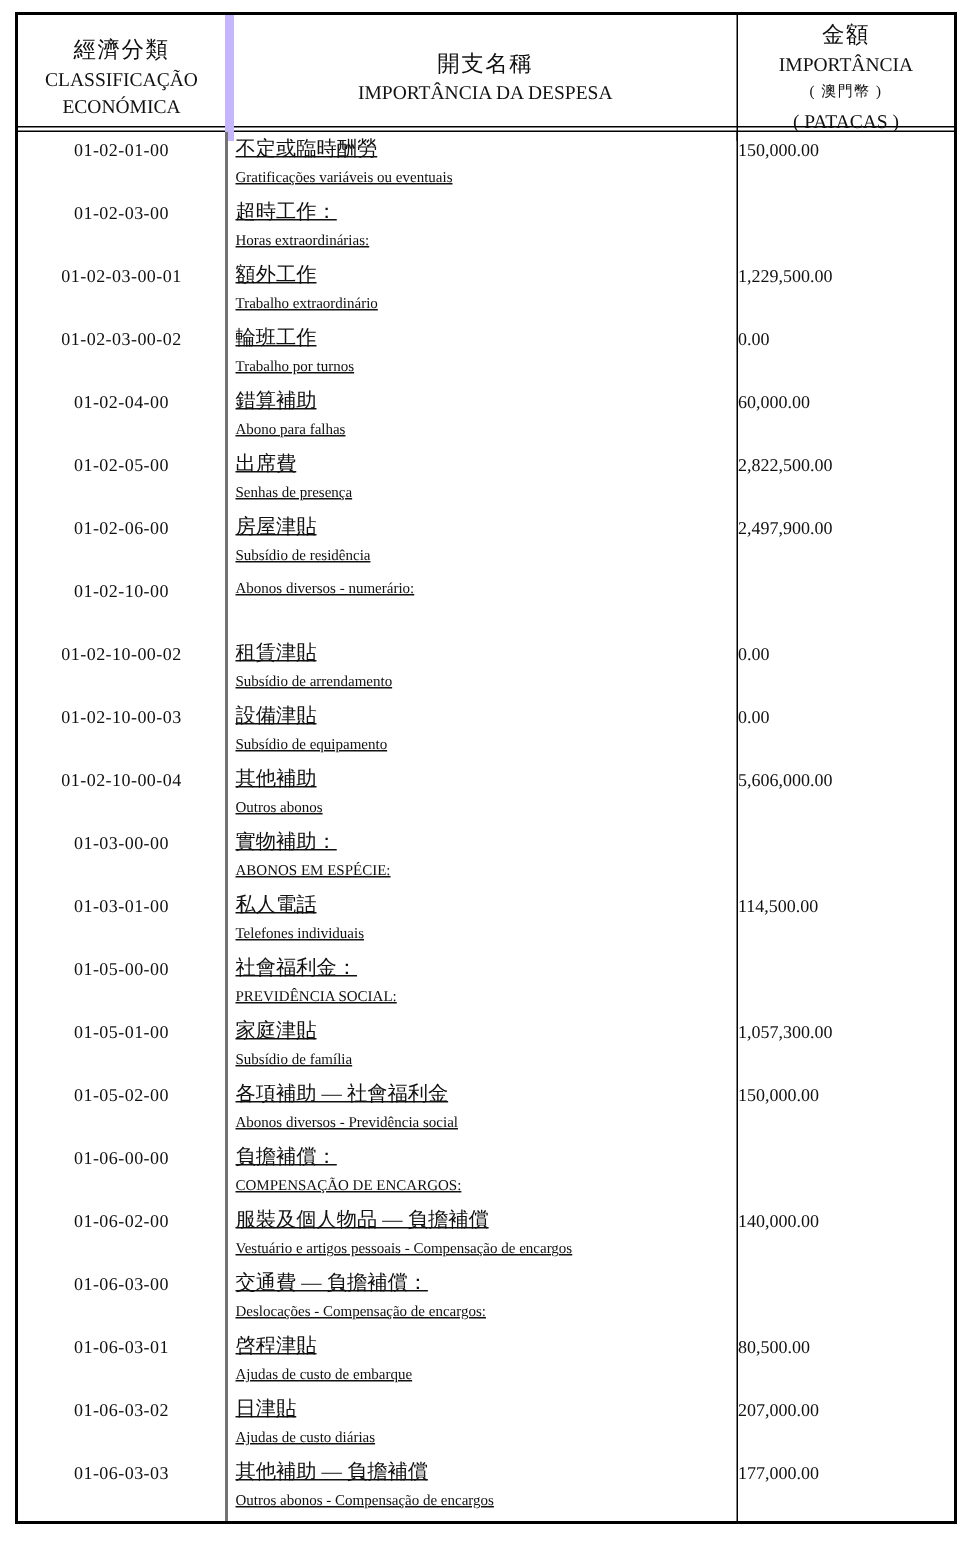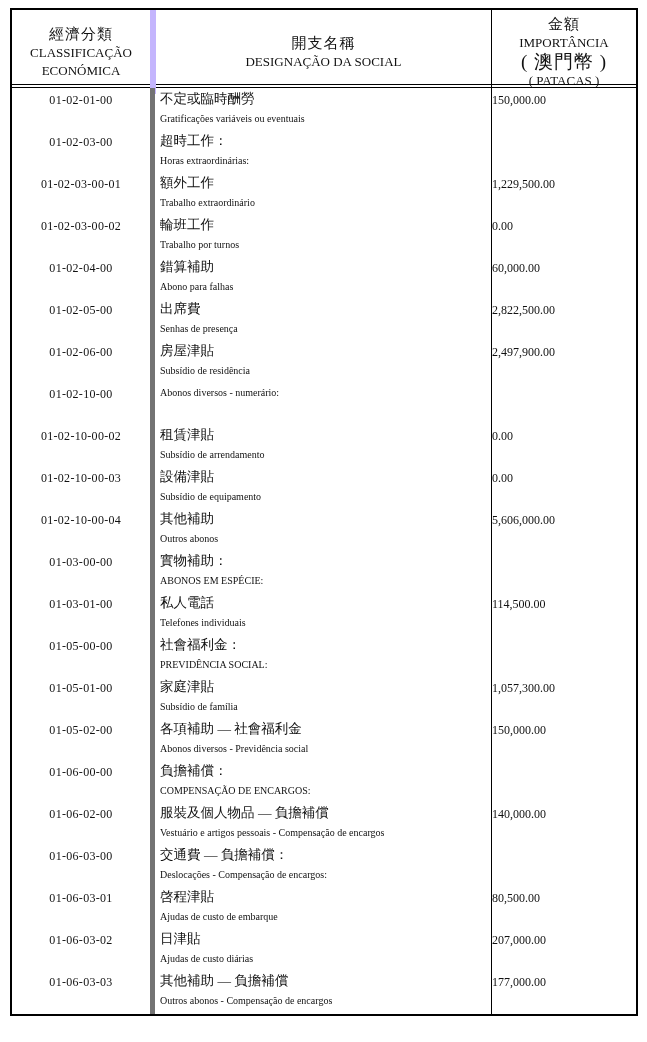--- a/index.html
+++ b/index.html
@@ -49,23 +49,24 @@
   }
   .entry.filler { flex: 1; min-height: 0; }
   .entry .code {
     text-align: center;
     font-size: 12px;
     line-height: 20px;
     padding-top: 2px;
     letter-spacing: 0.3px;
   }
   .entry .desc {
-    border-left: 5px solid #737373;
+    border-left: 2px solid #737373;
     border-right: 1px solid #000;
     padding: 1px 5px 1px 5px;
+    text-decoration: underline;
   }
   .entry .desc .zh { font-size: 13.5px; line-height: 20px; }
   .entry .desc .pt { font-size: 10px; line-height: 20px; }
   .entry .amt {
     font-size: 12px;
     line-height: 20px;
     padding: 2px 7px 0 0;
     white-space: nowrap;
   }
 </style>
@@ -76,26 +77,26 @@
   <div class="budget-table">
 
     <div class="thead">
       <div class="hcell">
         <div class="h-zh">經濟分類</div>
         <div class="h-pt">CLASSIFICAÇÃO</div>
         <div class="h-pt">ECONÓMICA</div>
       </div>
       <div class="hcell mid">
         <div class="h-zh">開支名稱</div>
-        <div class="h-pt">DESIGNAÇÃO DA SOCIAL</div>
+        <div class="h-pt">IMPORTÂNCIA DA DESPESA</div>
       </div>
       <div class="hcell">
         <div class="h-zh">金額</div>
         <div class="h-pt">IMPORTÂNCIA</div>
-        <div class="h-zh" style="font-size:19px">( 澳門幣 )</div>
+        <div class="h-zh" style="font-size:10px">( 澳門幣 )</div>
         <div class="h-pt">( PATACAS )</div>
       </div>
     </div>
 
     <div class="tbody">
 
   <div class="entry">
     <div class="code">01-02-01-00</div>
     <div class="desc">
       <div class="zh">不定或臨時酬勞</div>

